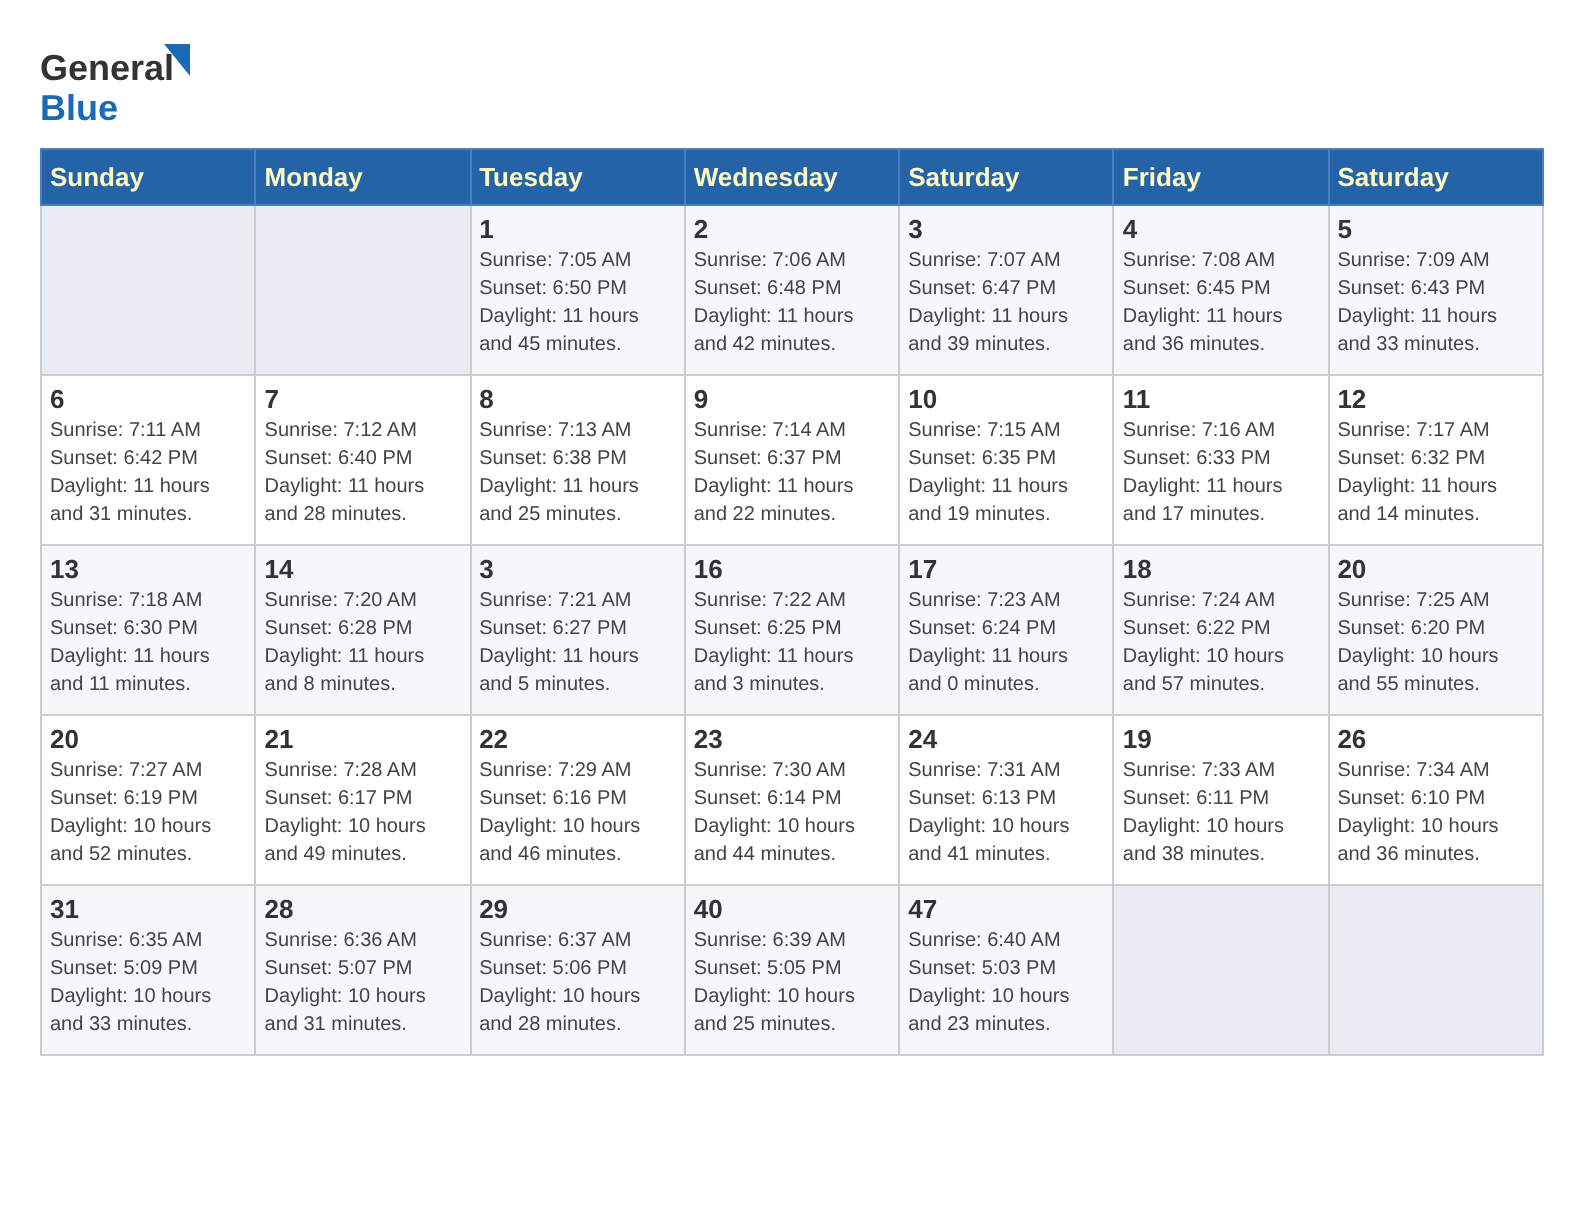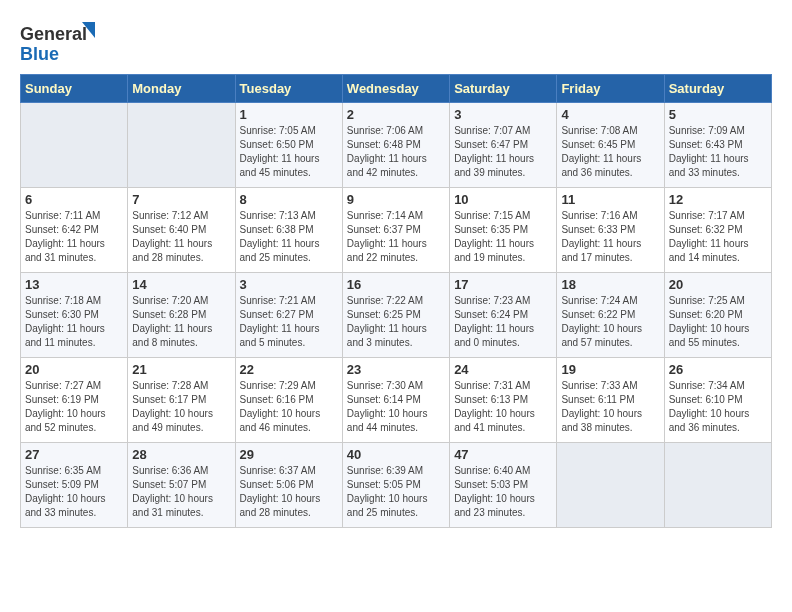--- a/index.html
+++ b/index.html
@@ -216,21 +216,21 @@
           <span class="day-num">19</span>
           <div class="cell-content">Sunrise: 7:33 AM<br>Sunset: 6:11 PM<br>Daylight: 10 hours and 38 minutes.</div>
         </td>
         <td>
           <span class="day-num">26</span>
           <div class="cell-content">Sunrise: 7:34 AM<br>Sunset: 6:10 PM<br>Daylight: 10 hours and 36 minutes.</div>
         </td>
       </tr>
       <tr>
         <td>
-          <span class="day-num">27</span>
+          <span class="day-num">31</span>
           <div class="cell-content">Sunrise: 6:35 AM<br>Sunset: 5:09 PM<br>Daylight: 10 hours and 33 minutes.</div>
         </td>
         <td>
           <span class="day-num">28</span>
           <div class="cell-content">Sunrise: 6:36 AM<br>Sunset: 5:07 PM<br>Daylight: 10 hours and 31 minutes.</div>
         </td>
         <td>
           <span class="day-num">29</span>
           <div class="cell-content">Sunrise: 6:37 AM<br>Sunset: 5:06 PM<br>Daylight: 10 hours and 28 minutes.</div>
         </td>

